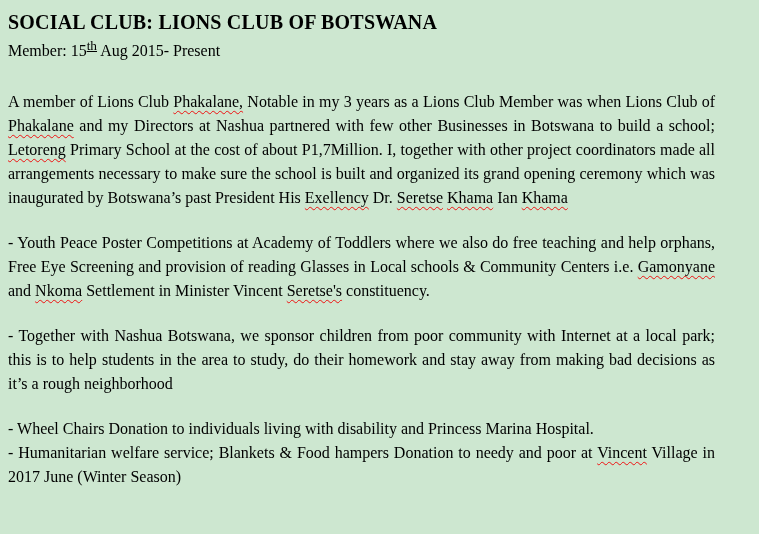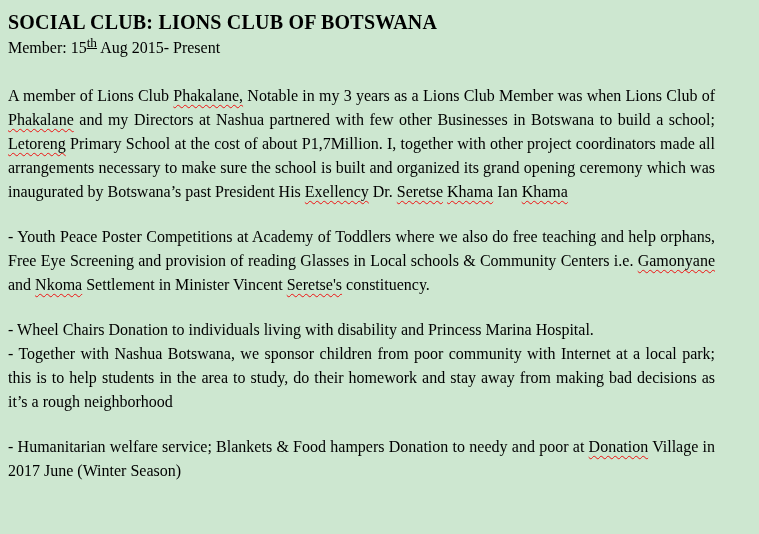--- a/index.html
+++ b/index.html
@@ -20,21 +20,21 @@
     padding: 10px 44px 0 8px; 
   }
   .doc-heading {
     font-size: 20px;
     font-weight: bold;
     margin: 0;
     line-height: 24px;
     letter-spacing: 0.2px;
   }
   .member-line {
-    line-height: 18px;
+    line-height: 24px;
     margin: 0 0 27px 0;
   }
   .ordinal-sup {
     text-decoration: underline;
     text-decoration-thickness: 1px;
   }
   p.para {
     margin: 0 0 21px 0;
     text-align: justify;
   }
@@ -56,17 +56,17 @@
 <main class="doc">
   <h1 class="doc-heading">SOCIAL CLUB: LIONS CLUB OF BOTSWANA</h1>
 
   <div class="member-line">
     <span>Member: 15</span><sup class="ordinal-sup">th</sup><span> Aug 2015- Present</span>
   </div>
 
   <div id="paragraphs">
       <p class="para intro"><span>A member of Lions Club </span><span class="misspelled">Phakalane,</span><span> Notable in my 3 years as a Lions Club Member was when Lions Club of </span><span class="misspelled">Phakalane</span><span> and my Directors at Nashua partnered with few other Businesses in Botswana to build a school; </span><span class="misspelled">Letoreng</span><span> Primary School at the cost of about P1,7Million. I, together with other project coordinators made all arrangements necessary to make sure the school is built and organized its grand opening ceremony which was inaugurated by Botswana’s past President His </span><span class="misspelled">Exellency</span><span> Dr. </span><span class="misspelled">Seretse</span><span> </span><span class="misspelled">Khama</span><span> Ian </span><span class="misspelled">Khama</span></p>
       <p class="para youth"><span>- Youth Peace Poster Competitions at Academy of Toddlers where we also do free teaching and help orphans, Free Eye Screening and provision of reading Glasses in Local schools &amp; Community Centers i.e. </span><span class="misspelled">Gamonyane</span><span> and </span><span class="misspelled">Nkoma</span><span> Settlement in Minister Vincent </span><span class="misspelled">Seretse's</span><span> constituency.</span></p>
+      <p class="para nashua"><span>- Together with Nashua Botswana, we sponsor children from poor community with Internet at a local park; this is to help students in the area to study, do their homework and stay away from making bad decisions as it’s a rough neighborhood</span></p>
       <p class="para wheel"><span>- Wheel Chairs Donation to individuals living with disability and Princess Marina Hospital.</span></p>
-      <p class="para nashua"><span>- Together with Nashua Botswana, we sponsor children from poor community with Internet at a local park; this is to help students in the area to study, do their homework and stay away from making bad decisions as it’s a rough neighborhood</span></p>
-      <p class="para humanitarian"><span>- Humanitarian welfare service; Blankets &amp; Food hampers Donation to needy and poor at </span><span class="misspelled">Donation</span><span> Village in 2017 June (Winter Season)</span></p>
+      <p class="para humanitarian"><span>- Humanitarian welfare service; Blankets &amp; Food hampers Donation to needy and poor at </span><span class="misspelled">Vincent</span><span> Village in 2017 June (Winter Season)</span></p>
     </div>
 </main>
 
 </body></html>

